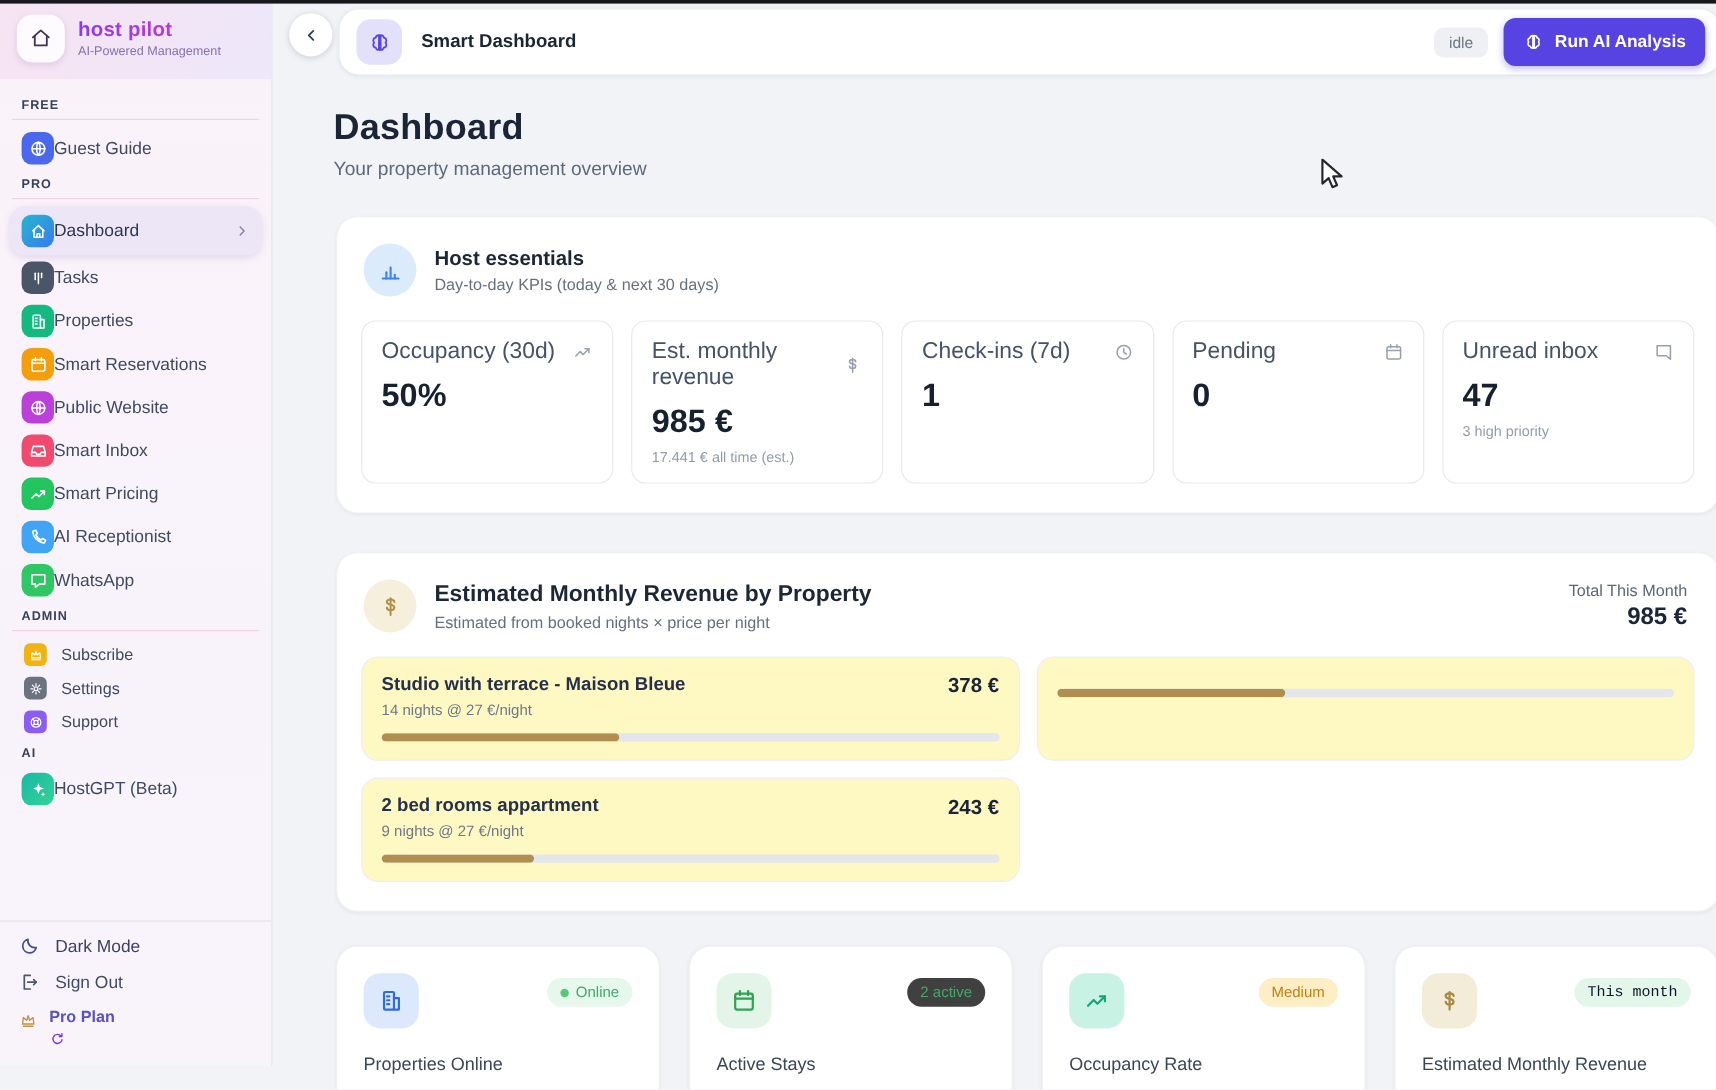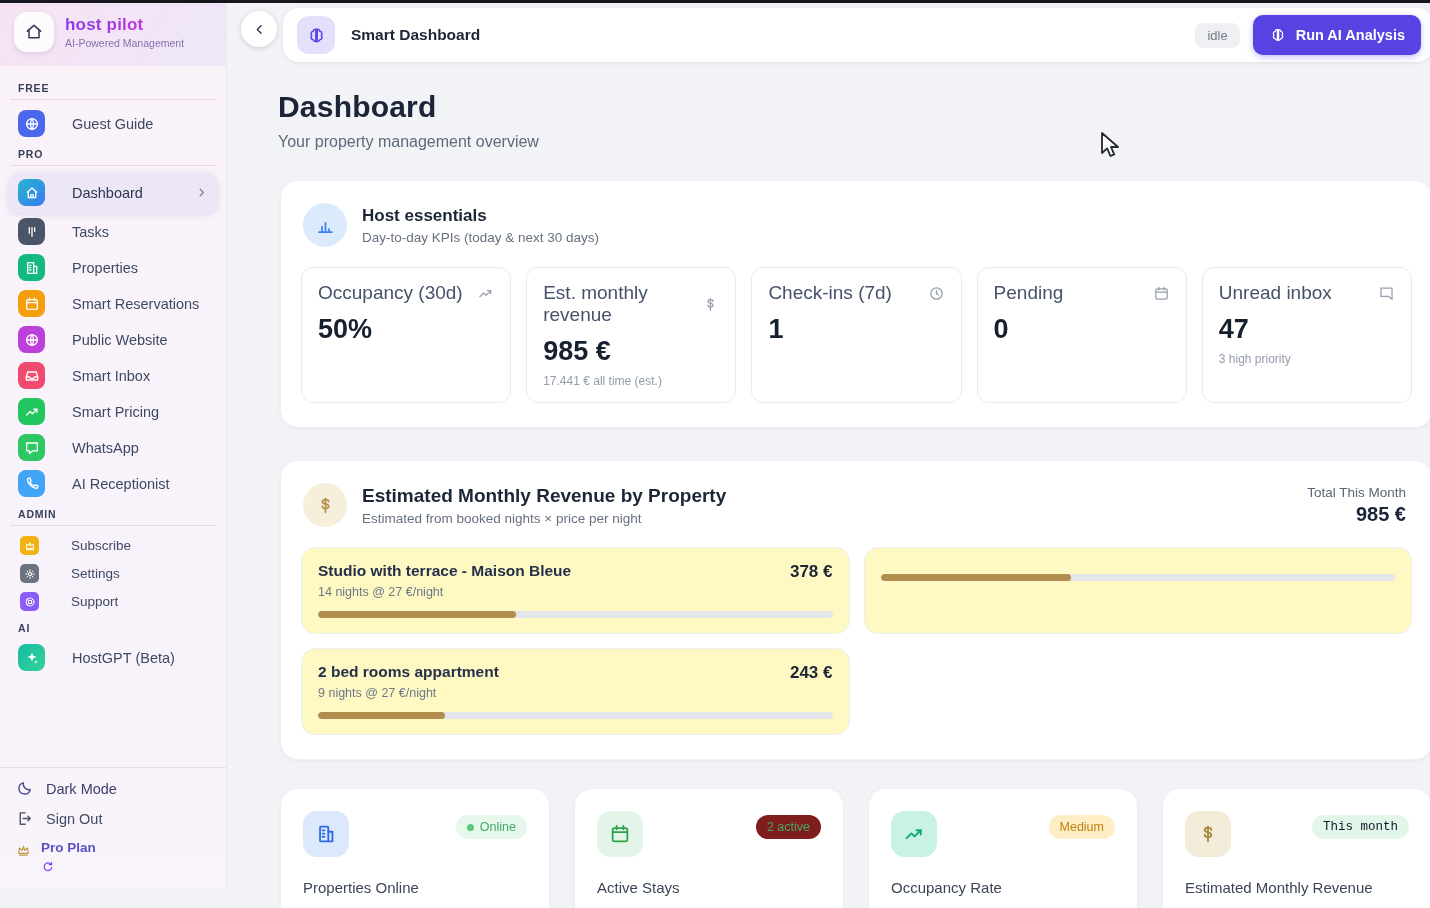--- a/index.html
+++ b/index.html
@@ -9,32 +9,32 @@
 
   
   .sidebar { position:absolute; left:0; top:0; width:227px; height:888px; background:linear-gradient(180deg,#fbf2f9 0%,#f8f3fb 60%,#f9f4fa 100%); border-right:1px solid #eee3ef; z-index:10; display:flex; flex-direction:column; }
   .side-head { padding:12px 14px 14px; background:linear-gradient(120deg,#f7e3f2,#ede7fa); display:flex; align-items:center; gap:11px; }
   .logo-sq { width:40px; height:40px; background:#fdfbfe; border-radius:13px; box-shadow:0 2px 5px rgba(120,80,150,.18); display:flex; align-items:center; justify-content:center; color:#3d3356; }
   .logo-txt .t1 { font-size:17px; font-weight:bold; background:linear-gradient(90deg,#8a3bed,#d633cd); -webkit-background-clip:text; background-clip:text; color:transparent; letter-spacing:.2px; }
   .logo-txt .t2 { font-size:10.5px; color:#8671ad; margin-top:2px; }
   .nav { flex:1; padding:10px 8px 0 8px; overflow:hidden; }
   .sec-label { font-size:10.5px; font-weight:bold; letter-spacing:.8px; color:#37415a; padding:6px 10px 5px; }
   .sec-div { height:1px; background:#f0d4e6; margin:0 2px 6px; }
-  .s-item { display:flex; align-items:center; gap:27px; padding:4px 10px; margin:1px 0; border-radius:13px; cursor:pointer; }
+  .s-item { display:flex; align-items:center; gap:0; padding:4px 10px; margin:1px 0; border-radius:13px; cursor:pointer; }
   .s-item .chip { width:27px; height:27px; border-radius:8px; display:flex; align-items:center; justify-content:center; color:#fff; flex:none; }
   .s-item .chip svg { width:16px; height:16px; }
   .s-item .lbl { font-size:14.5px; color:#3e4a63; font-weight:500; }
   .s-item.active { background:#ece6f7; box-shadow:0 2px 6px rgba(110,80,160,.16); padding-top:7px; padding-bottom:7px; }
   .s-item.active .lbl { color:#2c3750; }
   .s-item .chev { margin-left:auto; color:#7d84a0; display:flex; }
   .s-item .chev svg { width:13px; height:13px; }
   .s-item.small { padding:4px 12px; gap:12px; }
   .s-item.small .chip { width:19px; height:19px; border-radius:5px; }
   .s-item.small .chip svg { width:12px; height:12px; }
-  .s-item.small .lbl { font-size:13.5px;margin-left:20px; }
+  .s-item.small .lbl { font-size:13.5px; }
   .side-foot { border-top:1px solid #eadfe9; padding:12px 16px 10px; display:flex; flex-direction:column; gap:13px; }
   .f-item { display:flex; align-items:center; gap:13px; font-size:14.5px; color:#3c4565; font-weight:500; cursor:pointer; }
   .f-item svg { width:17px; height:17px; }
   .f-plan { display:flex; align-items:flex-start; gap:10px; }
   .f-plan .crown { color:#bd9440; margin-top:3px; }
   .f-plan .crown svg { width:15px; height:15px; }
   .f-plan .pp { font-size:13.5px; font-weight:600; color:#5a50c7; }
   .f-plan .rf { color:#7c3aed; margin-top:5px; }
   .f-plan .rf svg { width:13px; height:13px; }
 
@@ -196,34 +196,34 @@
       <div class="s-item">
         <span class="chip" style="background: rgb(34, 197, 94);">
           <svg viewBox="0 0 24 24" fill="none" stroke="currentColor" stroke-width="2" stroke-linecap="round" stroke-linejoin="round">
             <path d="M4 16.5l5.2-5.2 3.4 3.4 6.8-6.8"></path>
             <path d="M14.8 7.9h4.6v4.6"></path>
           </svg>
         </span>
         <span class="lbl">Smart Pricing</span>
       </div>
       <div class="s-item">
+        <span class="chip" style="background: rgb(65, 164, 245);">
+          <svg viewBox="0 0 24 24" fill="none" stroke="currentColor" stroke-width="2" stroke-linecap="round" stroke-linejoin="round">
+            <path d="M5.2 4.2c-.6 6.6 7.4 14.6 14.3 14.6l1.6-3.6-4-2-1.8 1.8c-2.8-1.1-5.4-3.7-6.4-6.4l1.8-1.9-2-3.9z"></path>
+          </svg>
+        </span>
+        <span class="lbl">AI Receptionist</span>
+      </div>
+      <div class="s-item">
         <span class="chip" style="background: rgb(47, 199, 100);">
           <svg viewBox="0 0 24 24" fill="none" stroke="currentColor" stroke-width="2" stroke-linecap="round" stroke-linejoin="round">
             <path d="M20 4.5H4v11.7h4.2v4l5-4H20z"></path>
           </svg>
         </span>
         <span class="lbl">WhatsApp</span>
-      </div>
-      <div class="s-item">
-        <span class="chip" style="background: rgb(65, 164, 245);">
-          <svg viewBox="0 0 24 24" fill="none" stroke="currentColor" stroke-width="2" stroke-linecap="round" stroke-linejoin="round">
-            <path d="M5.2 4.2c-.6 6.6 7.4 14.6 14.3 14.6l1.6-3.6-4-2-1.8 1.8c-2.8-1.1-5.4-3.7-6.4-6.4l1.8-1.9-2-3.9z"></path>
-          </svg>
-        </span>
-        <span class="lbl">AI Receptionist</span>
       </div>
       <div class="sec-label">ADMIN</div>
       <div class="sec-div"></div>
       <div class="s-item small">
         <span class="chip" style="background: rgb(240, 179, 18);">
           <svg viewBox="0 0 24 24" fill="none" stroke="currentColor" stroke-width="2" stroke-linecap="round" stroke-linejoin="round">
             <path d="M4.5 16.5l1-8.5 4.6 3.6L12 5.5l1.9 6.1 4.6-3.6 1 8.5z"></path>
             <path d="M5 19.5h14"></path>
           </svg>
         </span>
@@ -477,21 +477,21 @@
         </div>
         <div class="stat">
           <div class="stat-top">
             <div class="stat-ic" style="background: rgb(227, 245, 232); color: rgb(45, 164, 78);">
               <svg viewBox="0 0 24 24" fill="none" stroke="currentColor" stroke-width="2" stroke-linecap="round" stroke-linejoin="round">
                 <rect x="4" y="5.5" width="16" height="14.5" rx="2"></rect>
                 <path d="M4 10h16"></path>
                 <path d="M8.3 3.2v3.6M15.7 3.2v3.6"></path>
               </svg>
             </div>
-            <div class="badge" style="background: #7f1d1d; color: rgb(67, 168, 106); align-items: center;">
+            <div class="badge" style="background: #404040; color: rgb(67, 168, 106); align-items: center;">
               <span class="bt">2 active</span>
             </div>
           </div>
           <div class="stat-title">Active Stays</div>
           <div class="stat-val">2</div>
         </div>
         <div class="stat">
           <div class="stat-top">
             <div class="stat-ic" style="background: rgb(200, 242, 227); color: rgb(17, 166, 124);">
               <svg viewBox="0 0 24 24" fill="none" stroke="currentColor" stroke-width="2" stroke-linecap="round" stroke-linejoin="round">

